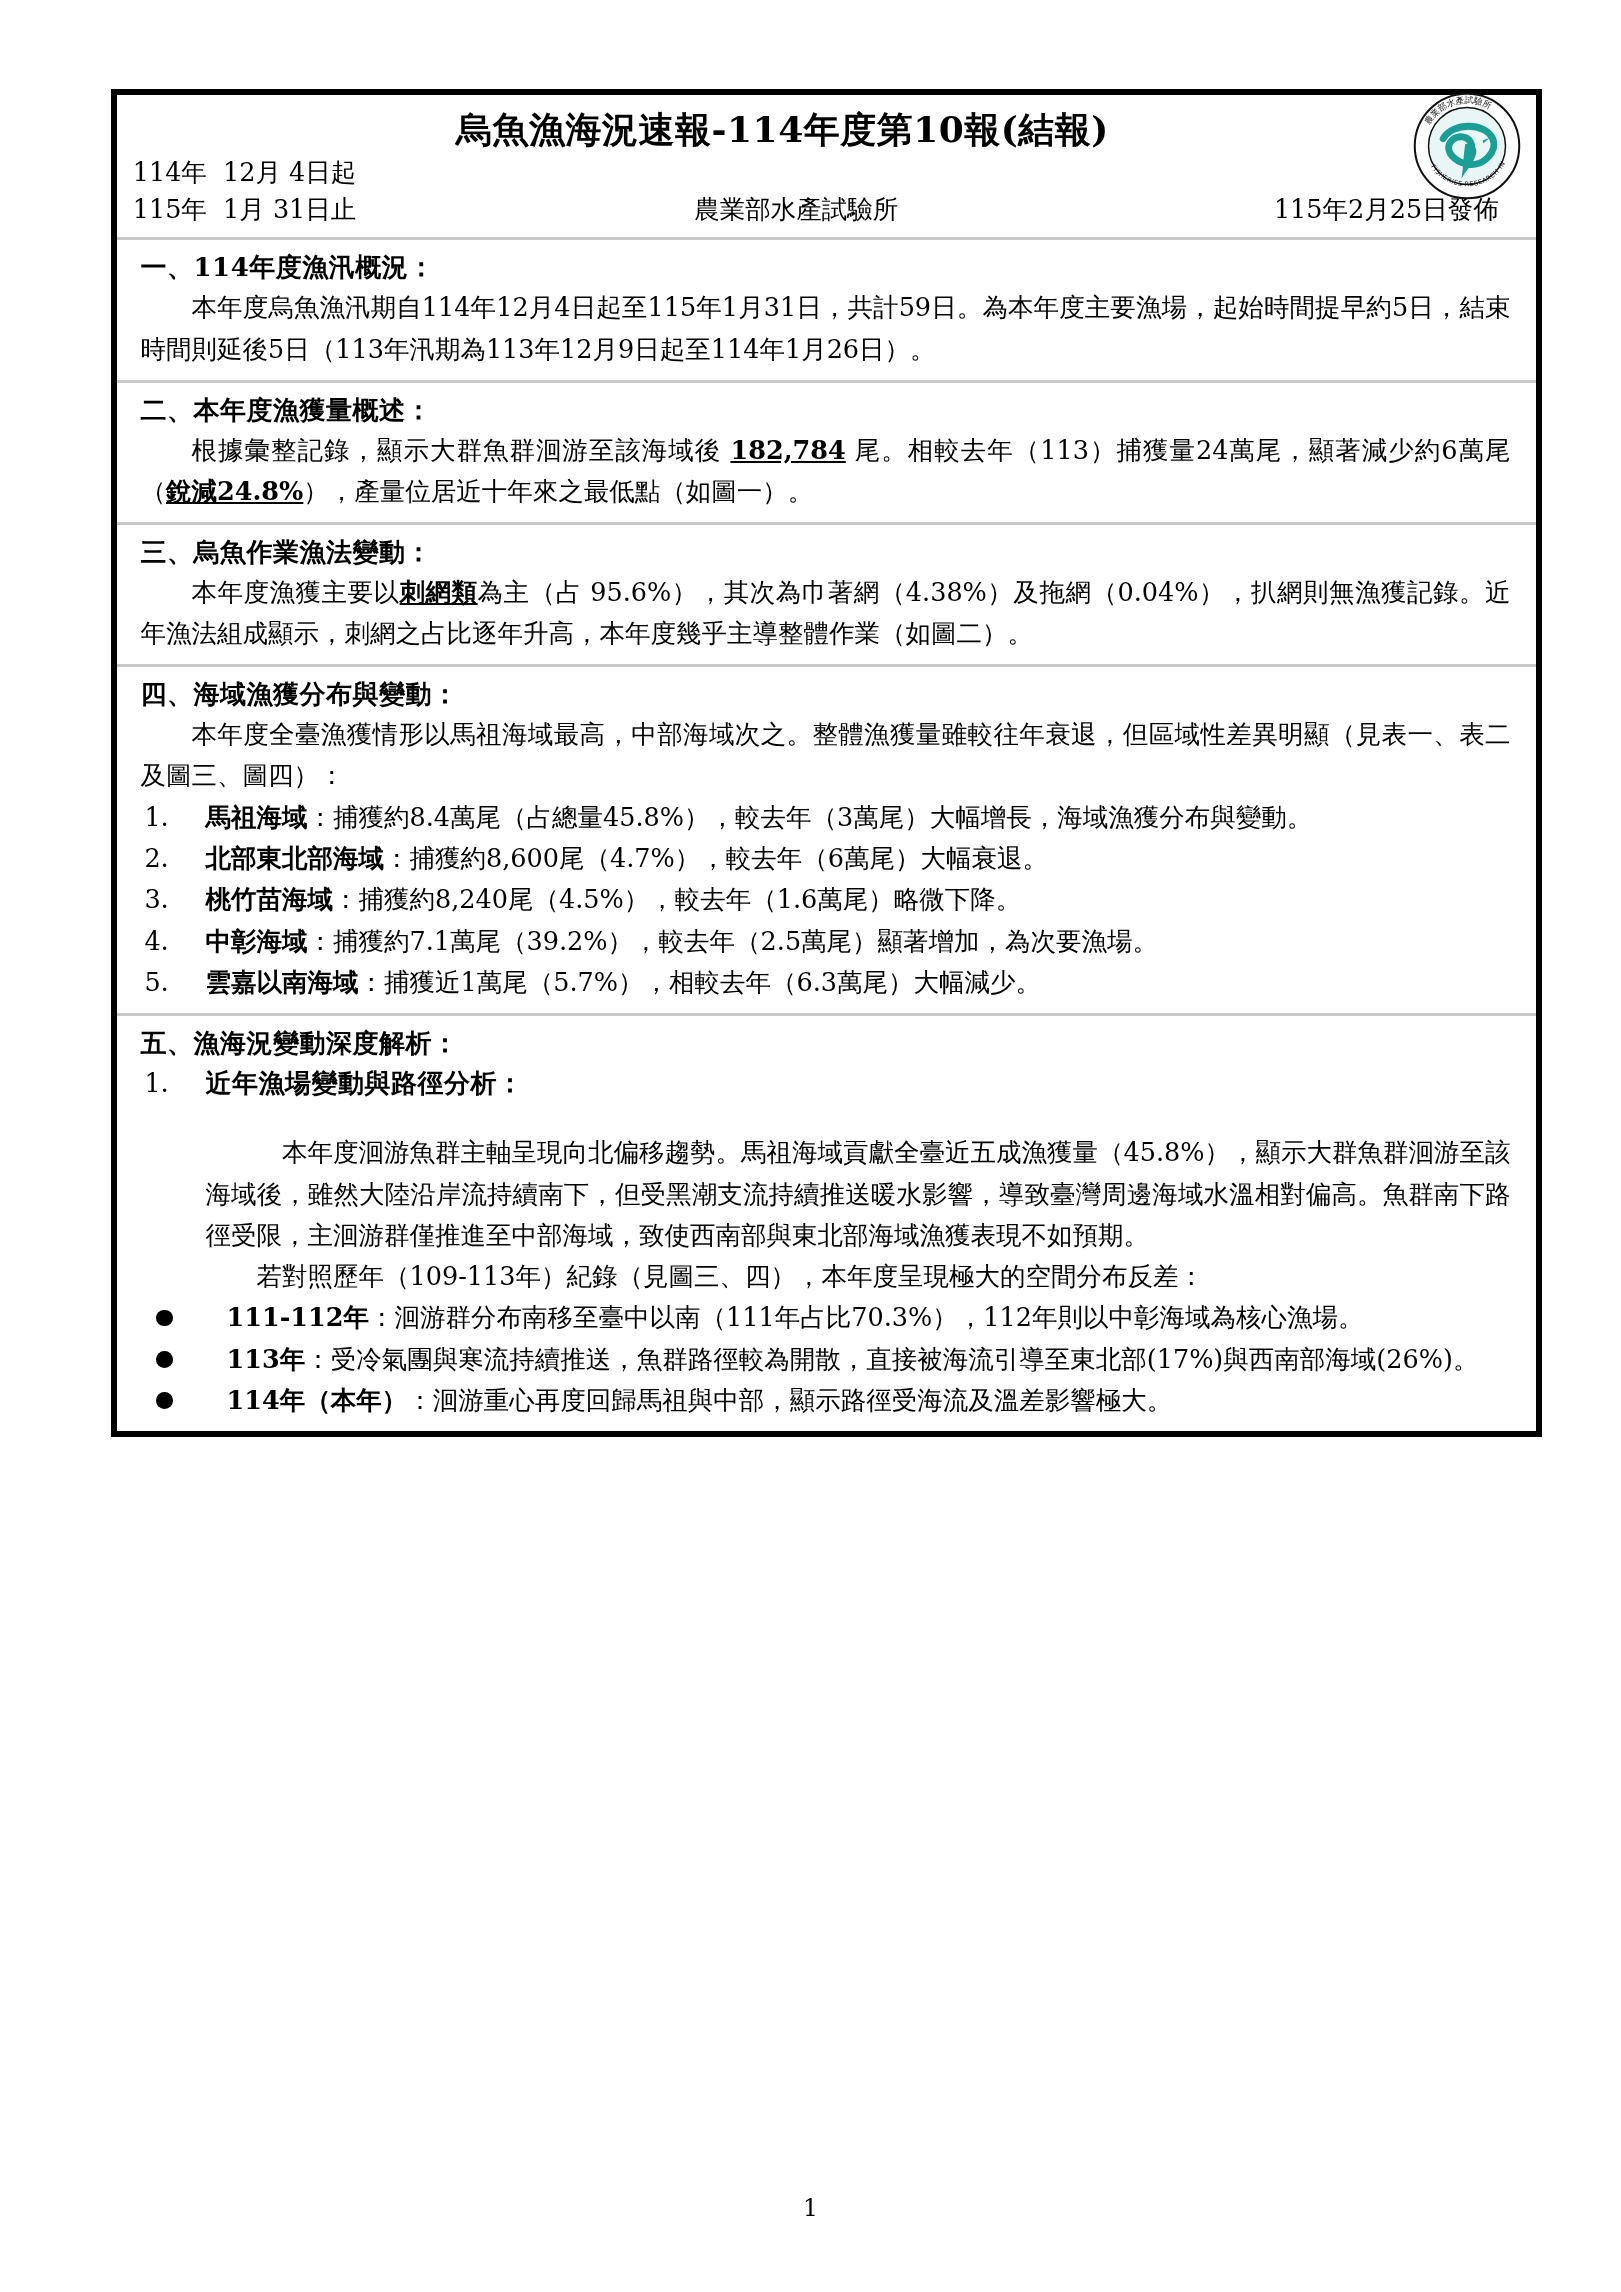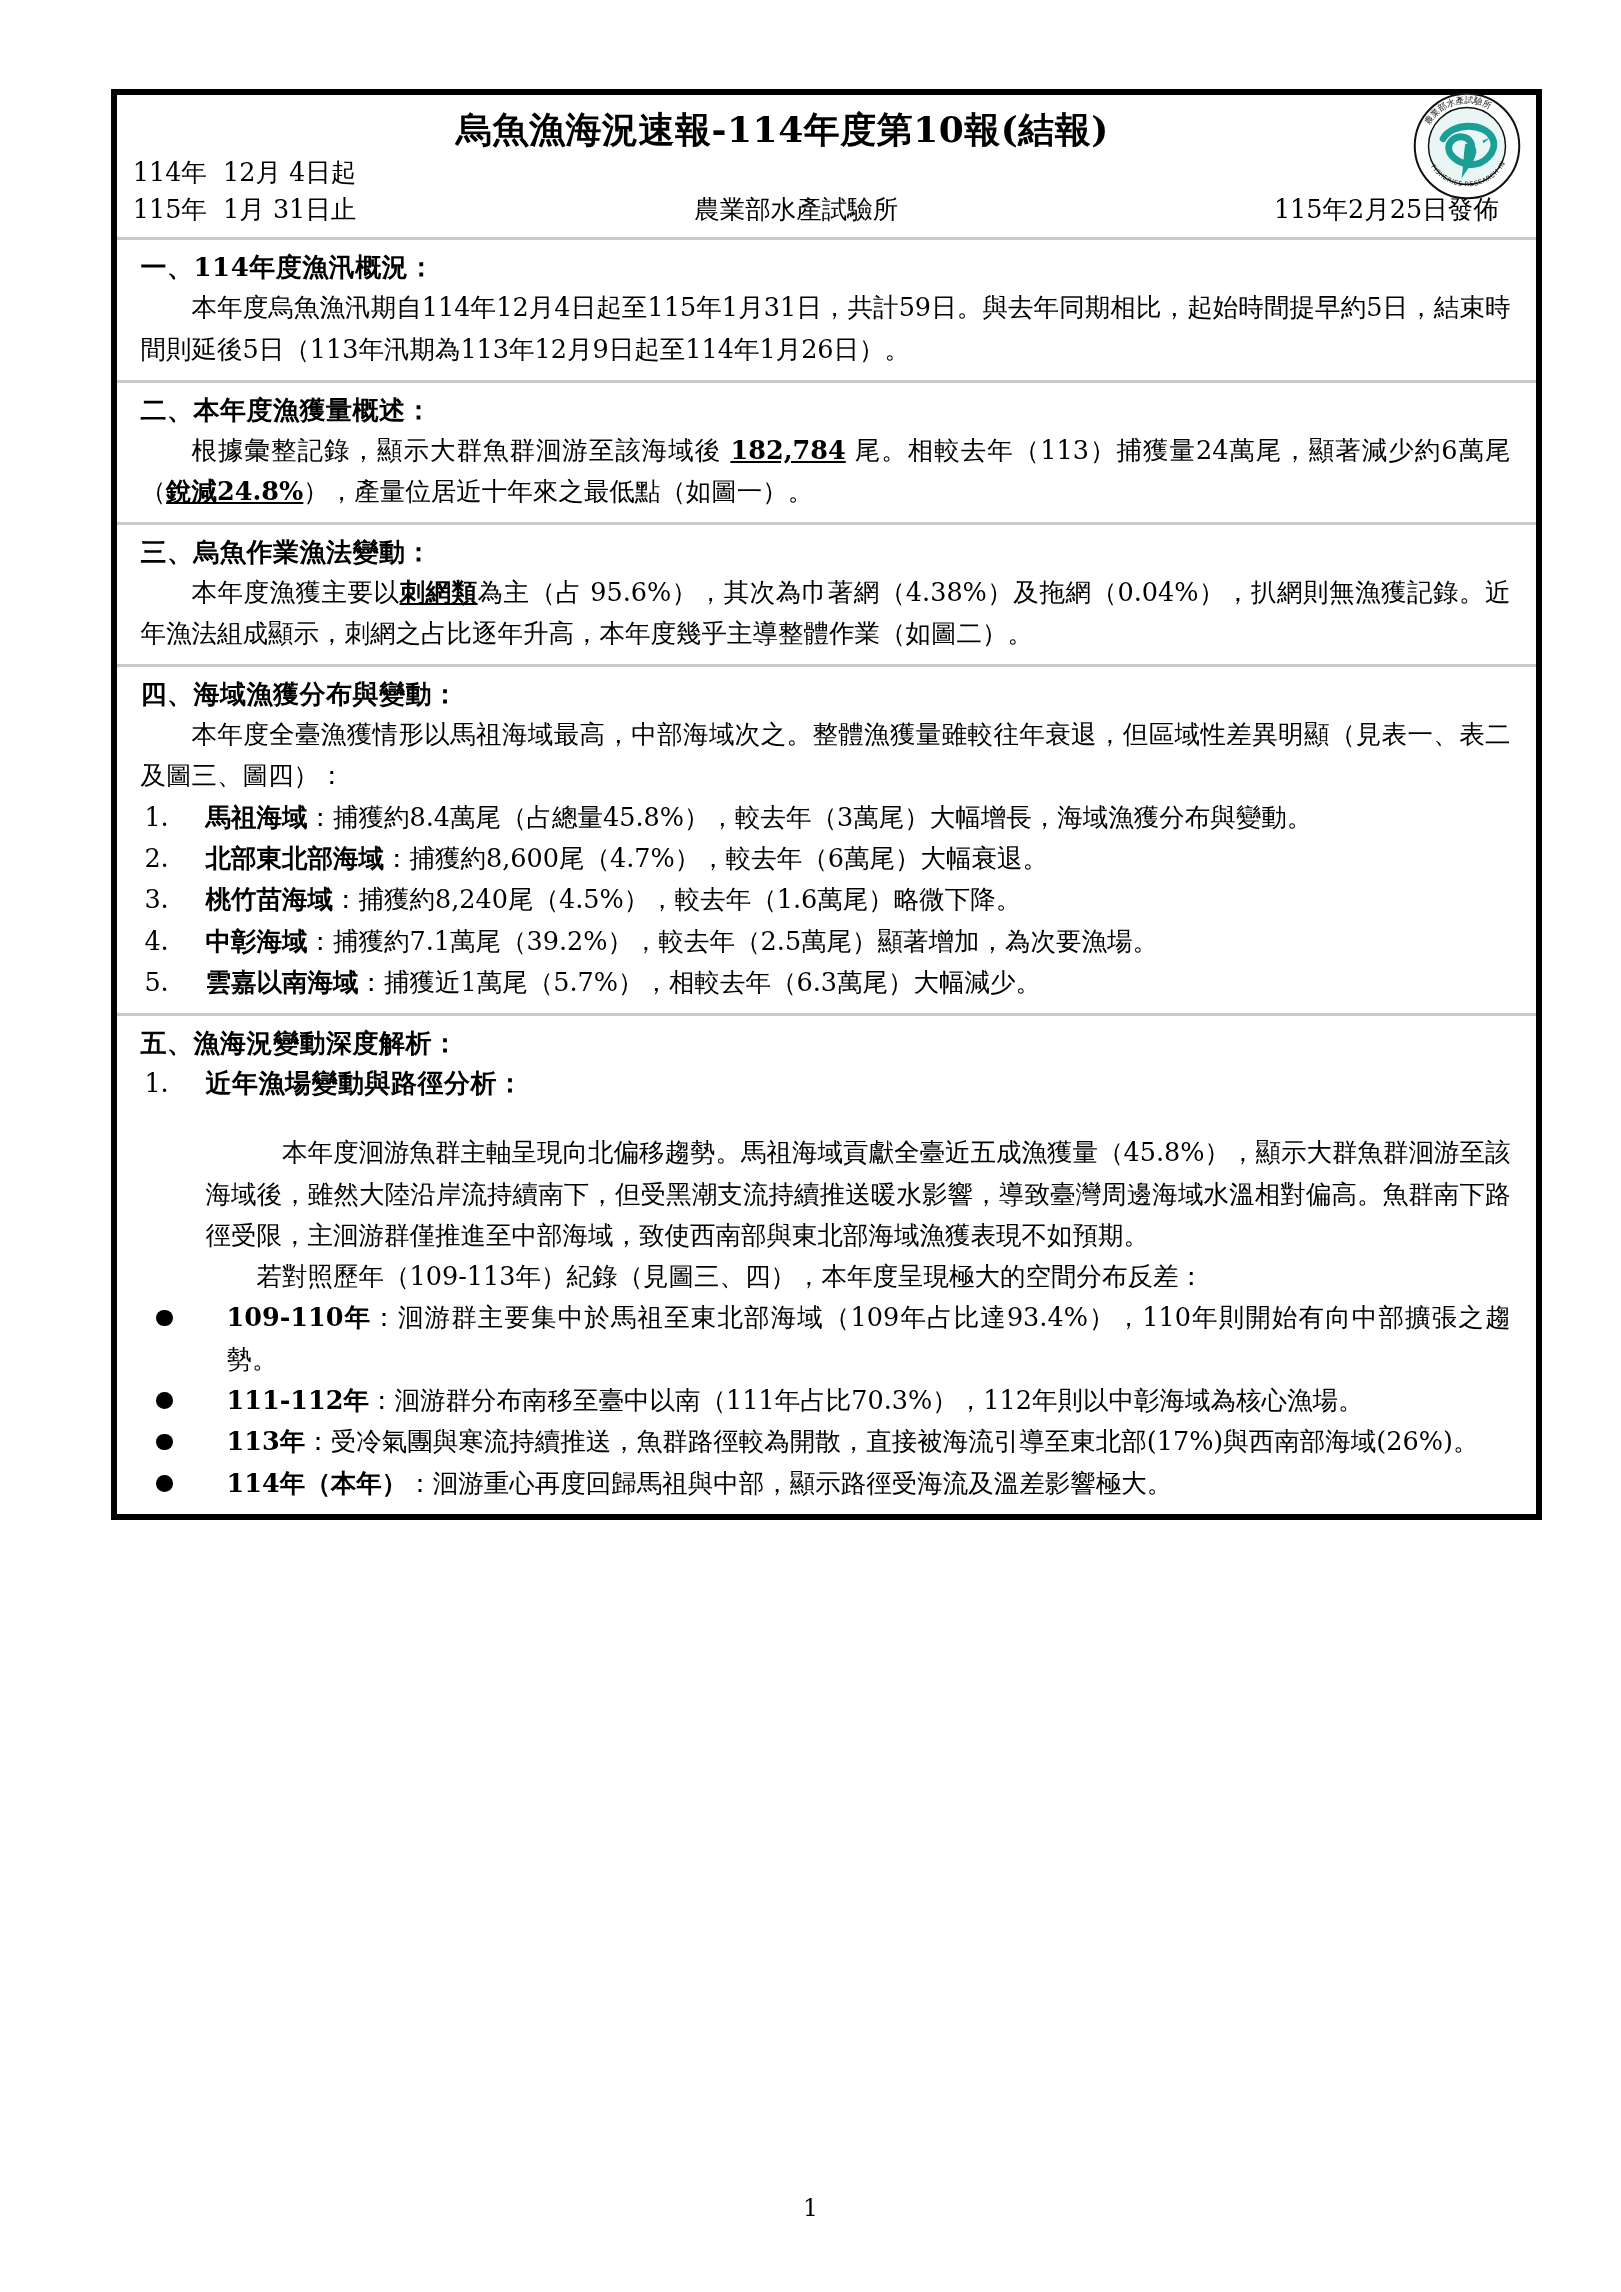--- a/index.html
+++ b/index.html
@@ -202,21 +202,21 @@
 
       <div class="hdr-line">
         <span class="dates">115年  1月 31日止</span>
         <span class="org">農業部水產試驗所</span>
         <span class="pub">115年2月25日發佈</span>
       </div>
     </div>
 
     <div class="row sec">
       <div class="sec-head">一、114年度漁汛概況：</div>
-      <p class="para">本年度烏魚漁汛期自114年12月4日起至115年1月31日，共計59日。與去年同期相比，起始時間提早約5日，結束時間則延後5日（113年汛期為113年12月9日起至114年1月26日）。</p>
+      <p class="para">本年度烏魚漁汛期自114年12月4日起至115年1月31日，共計59日。為本年度主要漁場，起始時間提早約5日，結束時間則延後5日（113年汛期為113年12月9日起至114年1月26日）。</p>
     </div>
 
     <div class="row sec">
       <div class="sec-head">二、本年度漁獲量概述：</div>
       <p class="para"><span>根據彙整記錄，顯示大群魚群洄游至該海域後 </span><b>182,784</b><span> 尾。相較去年（113）捕獲量24萬尾，顯著減少約6萬尾（</span><b>銳減24.8%</b><span>），產量位居近十年來之最低點（如圖一）。</span></p>
     </div>
 
     <div class="row sec">
       <div class="sec-head">三、烏魚作業漁法變動：</div>
       <p class="para"><span>本年度漁獲主要以</span><b>刺網類</b><span>為主（占 95.6%），其次為巾著網（4.38%）及拖網（0.04%），扒網則無漁獲記錄。近年漁法組成顯示，刺網之占比逐年升高，本年度幾乎主導整體作業（如圖二）。</span></p>
@@ -243,21 +243,20 @@
           <span class="sec-head" style="display:inline">近年漁場變動與路徑分析：</span>
         </li>
       </ol>
 
       <div class="sub-block">
         <p class="para deep">本年度洄游魚群主軸呈現向北偏移趨勢。馬祖海域貢獻全臺近五成漁獲量（45.8%），顯示大群魚群洄游至該海域後，雖然大陸沿岸流持續南下，但受黑潮支流持續推送暖水影響，導致臺灣周邊海域水溫相對偏高。魚群南下路徑受限，主洄游群僅推進至中部海域，致使西南部與東北部海域漁獲表現不如預期。</p>
         <p class="para">若對照歷年（109-113年）紀錄（見圖三、四），本年度呈現極大的空間分布反差：</p>
       </div>
 
       <ul class="bullets">
-        <li><span class="dot"></span><span class="lead">109-110年</span><span>：洄游群主要集中於馬祖至東北部海域（109年占比達93.4%），110年則開始有向中部擴張之趨勢。</span></li>
         <li><span class="dot"></span><span class="lead">111-112年</span><span>：洄游群分布南移至臺中以南（111年占比70.3%），112年則以中彰海域為核心漁場。</span></li>
         <li><span class="dot"></span><span class="lead">113年</span><span>：受冷氣團與寒流持續推送，魚群路徑較為開散，直接被海流引導至東北部(17%)與西南部海域(26%)。</span></li>
         <li><span class="dot"></span><span class="lead">114年（本年）</span><span>：洄游重心再度回歸馬祖與中部，顯示路徑受海流及溫差影響極大。</span></li>
       </ul>
     </div>
 
   </div>
 
   <div class="page-num">1</div>
 

